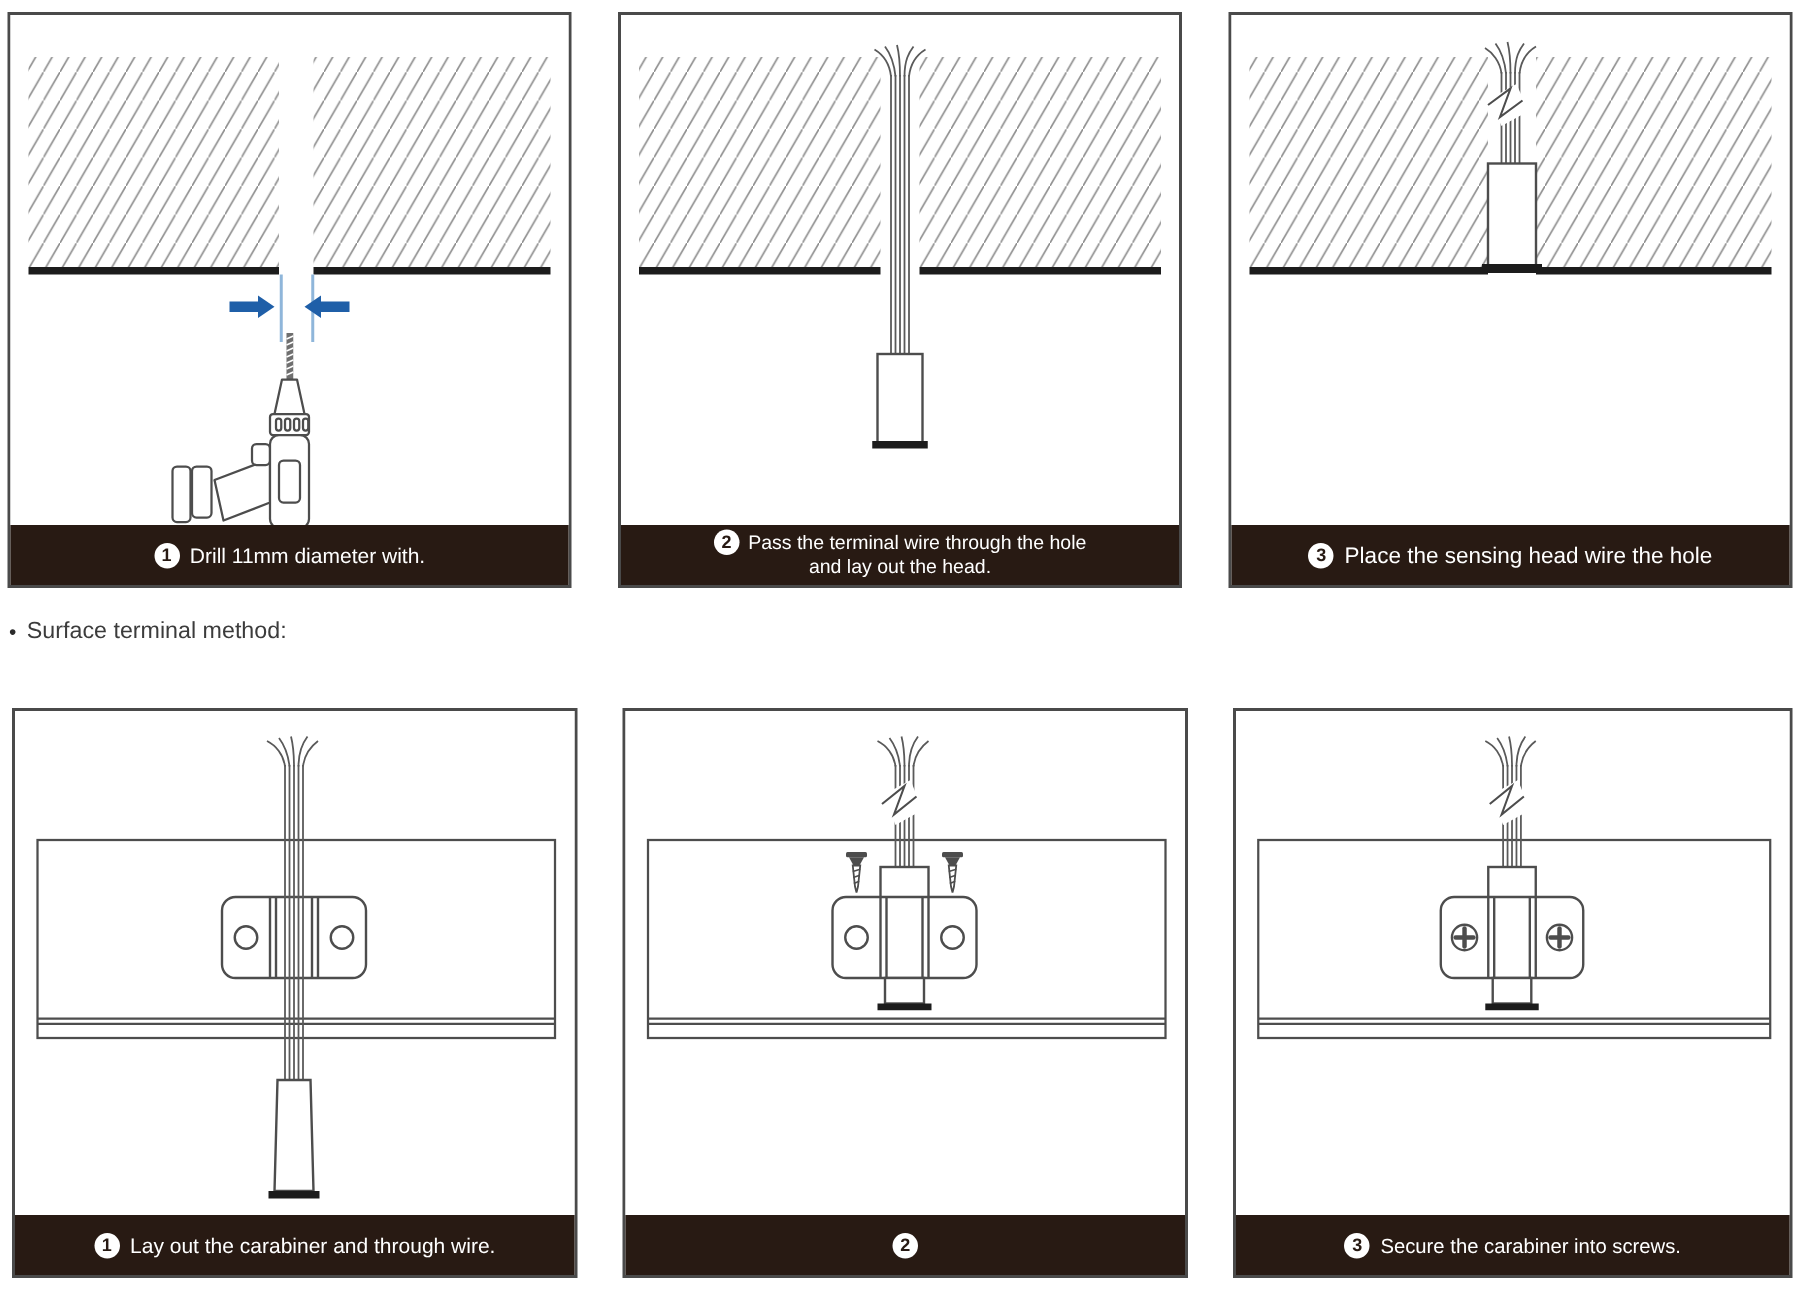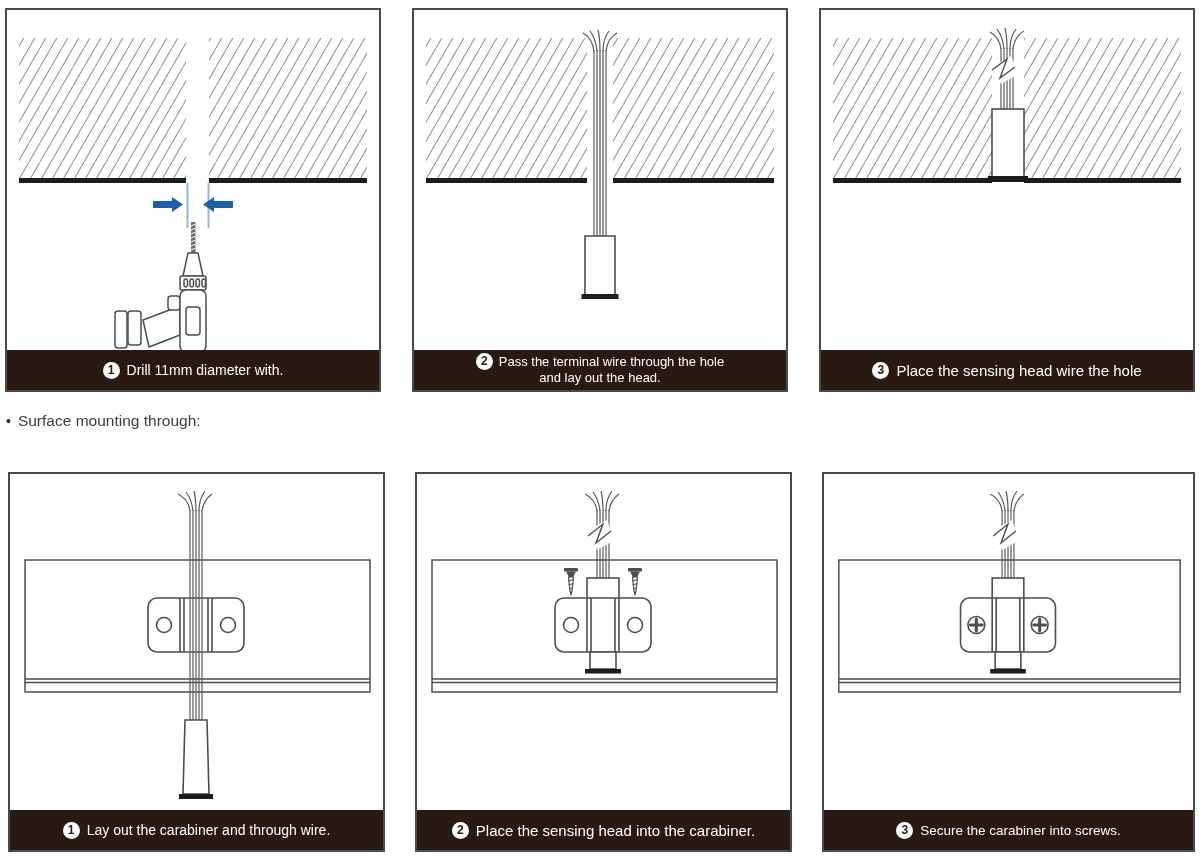--- a/index.html
+++ b/index.html
@@ -170,21 +170,21 @@
     </svg>
   </div>
   <div class="caption fs15">
     <span class="badge">3</span>
     <span class="cap-text">Place the sensing head wire the hole</span>
   </div>
 </div>
 
 <div class="section-label">
   <span class="bullet">•</span>
-  <span>Surface mounting through:</span>
+  <span>Surface terminal method:</span>
 </div>
 
 <div class="panel" id="pb1">
   <div class="figure">
     <svg viewBox="0 0 373 336" preserveAspectRatio="none">
       <g fill="#ffffff" stroke="#4d4d4d" stroke-width="1.5">
         <rect x="15" y="86" width="345" height="132"></rect>
         <line x1="15" y1="205" x2="360" y2="205"></line>
         <line x1="15" y1="208.5" x2="360" y2="208.5"></line>
       </g>
@@ -274,21 +274,20 @@
         <polygon points="213,97.5 223,97.5 220,103 216,103" fill="#4d4d4d"></polygon>
         <path d="M215.5,103 L220.5,103 L219,117 L218,121 L217,117 Z" fill="#ffffff" stroke="#4d4d4d" stroke-width="1.2"></path>
         <line x1="215.5" y1="107" x2="220.5" y2="105.5" stroke="#4d4d4d" stroke-width="1"></line>
         <line x1="215.8" y1="111" x2="220.2" y2="109.5" stroke="#4d4d4d" stroke-width="1"></line>
         <line x1="216.2" y1="115" x2="219.8" y2="113.5" stroke="#4d4d4d" stroke-width="1"></line>
       </g>
     </svg>
   </div>
   <div class="caption fs15">
     <span class="badge">2</span>
-    <span class="cap-text">Place the sensing head into the carabiner.</span>
   </div>
 </div>
 
 <div class="panel" id="pb3">
   <div class="figure">
     <svg viewBox="0 0 373 336" preserveAspectRatio="none">
       <g fill="#ffffff" stroke="#4d4d4d" stroke-width="1.5">
         <rect x="15" y="86" width="345" height="132"></rect>
         <line x1="15" y1="205" x2="360" y2="205"></line>
         <line x1="15" y1="208.5" x2="360" y2="208.5"></line>

